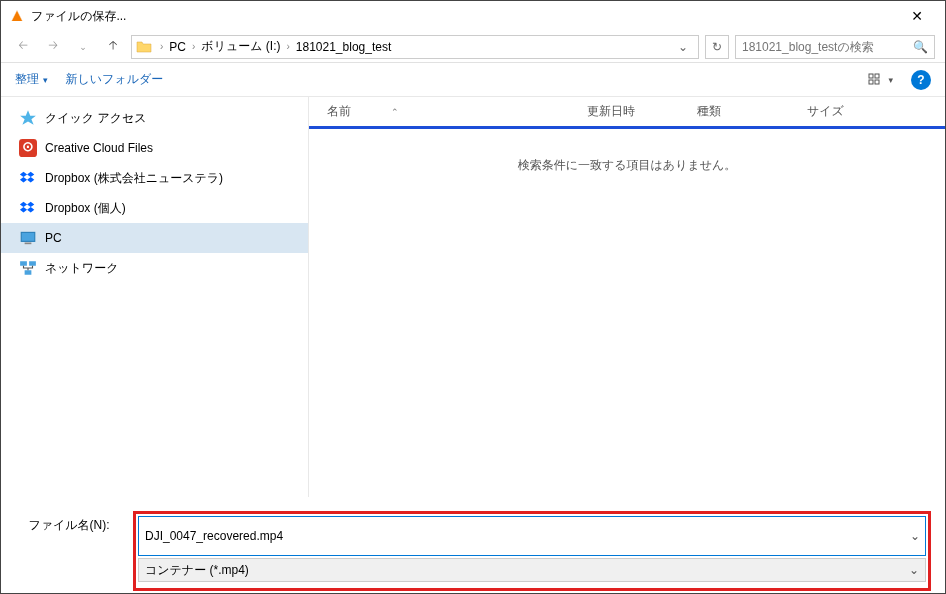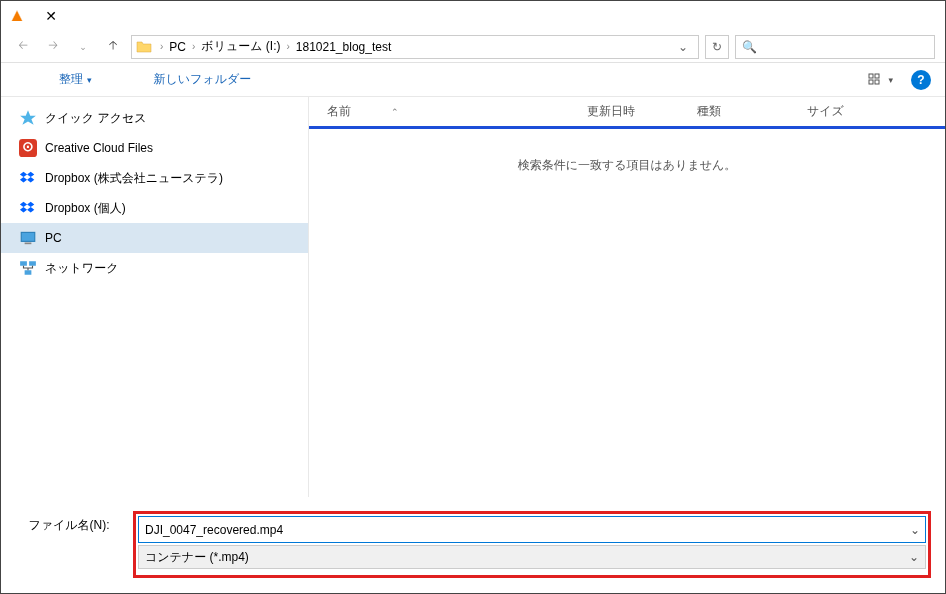--- a/index.html
+++ b/index.html
@@ -18,21 +18,21 @@
 .addr .crumb { padding: 0 4px; color: #000; cursor: pointer; }
 .addr .sep { color: #888; padding: 0 2px; font-size: 10px; }
 .addr .spacer { flex: 1; }
 .addr .dropdown-v { color: #666; padding: 0 6px; }
 .refresh { width: 24px; height: 24px; border: 1px solid #ccc; display: flex; align-items: center; justify-content: center; color: #666; }
 .search { width: 200px; height: 24px; border: 1px solid #ccc; display: flex; align-items: center; padding: 0 6px; color: #888; }
 .search input { border: none; outline: none; flex: 1; color: #888; background: transparent; }
 .search .mag { color: #888; }
 
 .toolbar { height: 34px; display: flex; align-items: center; padding: 0 14px; border-bottom: 1px solid #e8e8e8; background: #fff; gap: 18px; }
-.toolbar .tb-item { color: #1a66b8; cursor: pointer; display: flex; align-items: center; gap: 4px; margin-left: 44px; }
+.toolbar .tb-item { color: #1a66b8; cursor: pointer; display: flex; align-items: center; gap: 4px; }
 .toolbar .spacer { flex: 1; }
 .toolbar .view-icon { color: #555; display: flex; align-items: center; gap: 4px; }
 .toolbar .help { width: 20px; height: 20px; border-radius: 50%; background: #0078d7; color: #fff; display: flex; align-items: center; justify-content: center; font-weight: bold; }
 
 .body { display: flex; height: 400px; }
 .sidebar { width: 308px; border-right: 1px solid #e8e8e8; padding: 6px 0; overflow: hidden; text-align: center; }
 .side-item { display: flex; align-items: center; padding: 6px 12px 6px 18px; gap: 8px; cursor: pointer; }
 .side-item.selected { background: #d8e6f2; }
 .side-item .sicon { width: 18px; height: 18px; display: flex; align-items: center; justify-content: center; }
 .main { flex: 1; display: flex; flex-direction: column; }
@@ -42,21 +42,21 @@
 .col.date { flex: 0 0 110px; }
 .col.type { flex: 0 0 110px; }
 .col.size { flex: 0 0 80px; }
 .sort-caret { font-size: 9px; color: #777; }
 .empty { text-align: center; color: #555; margin-top: 28px; }
 
 .bottom { padding: 14px 14px 6px 14px; }
 .row { display: flex; align-items: center; margin-bottom: 4px; }
 .row .label { width: 108px; text-align: center; padding-right: 20px; }
 .highlight-box { border: 3px solid #e02020; padding: 2px; flex: 1; }
-.row input.fname { width: 100%; height: 27px; border: 1px solid #0078d7; padding: 0 6px; outline: none; }
+.row input.fname { width: 100%; height: 40px; border: 1px solid #0078d7; padding: 0 6px; outline: none; }
 .row .combo { width: 100%; height: 24px; border: 1px solid #ccc; padding: 0 6px; background: #f0f0f0; display: flex; align-items: center; justify-content: space-between; }
 .row .combo .carrow { margin-left: auto; color: #555; }
 .row .combo-v { color: #555; }
 .row .input-v { color: #555; margin-left: 2px; }
 
 .footer { display: flex; align-items: center; padding: 10px 14px 12px 14px; }
 .footer .spacer { flex: 1; }
 .btn { min-width: 86px; height: 26px; border: 1px solid #adadad; background: #e1e1e1; display: flex; align-items: center; justify-content: center; margin-left: 8px; cursor: pointer; }
 .btn.primary-wrap { border: 3px solid #e02020; padding: 2px; }
 .btn.primary { border: 2px solid #0078d7; background: #e5f1fb; }
@@ -66,20 +66,21 @@
 </head>
 <body>
 
 <div class="titlebar">
   <span class="icon">
     <svg viewBox="0 0 16 16">
         <path d="M2 14 L8 2 L14 14 Z" fill="#f57c00" stroke="#fff" stroke-width="0.5"></path>
         <rect x="2" y="13" width="12" height="1.5" fill="#fff"></rect>
       </svg>
   </span>
+  <span class="title">ファイルの保存...</span>
   <span class="close">✕</span>
 </div>
 
 <div class="navbar">
   <span class="nav-arrow">🡠</span>
   <span class="nav-arrow">🡢</span>
   <span class="nav-arrow" style="font-size:9px">⌄</span>
   <span class="nav-arrow enabled">🡡</span>
   <div class="addr">
     <span class="folder-icon">
@@ -91,20 +92,21 @@
     <span class="crumb">PC</span>
     <span class="sep">›</span>
     <span class="crumb">ボリューム (I:)</span>
     <span class="sep">›</span>
     <span class="crumb">181021_blog_test</span>
     <span class="spacer"></span>
     <span class="dropdown-v">⌄</span>
   </div>
   <div class="refresh">↻</div>
   <div class="search">
+    <input placeholder="181021_blog_testの検索" style="">
     <span class="mag">🔍</span>
   </div>
 </div>
 
 <div class="toolbar">
   <span class="tb-item">
       <span>整理</span> 
       <span style="font-size:9px">▾</span>
     </span>
   <span class="tb-item">新しいフォルダー</span>

